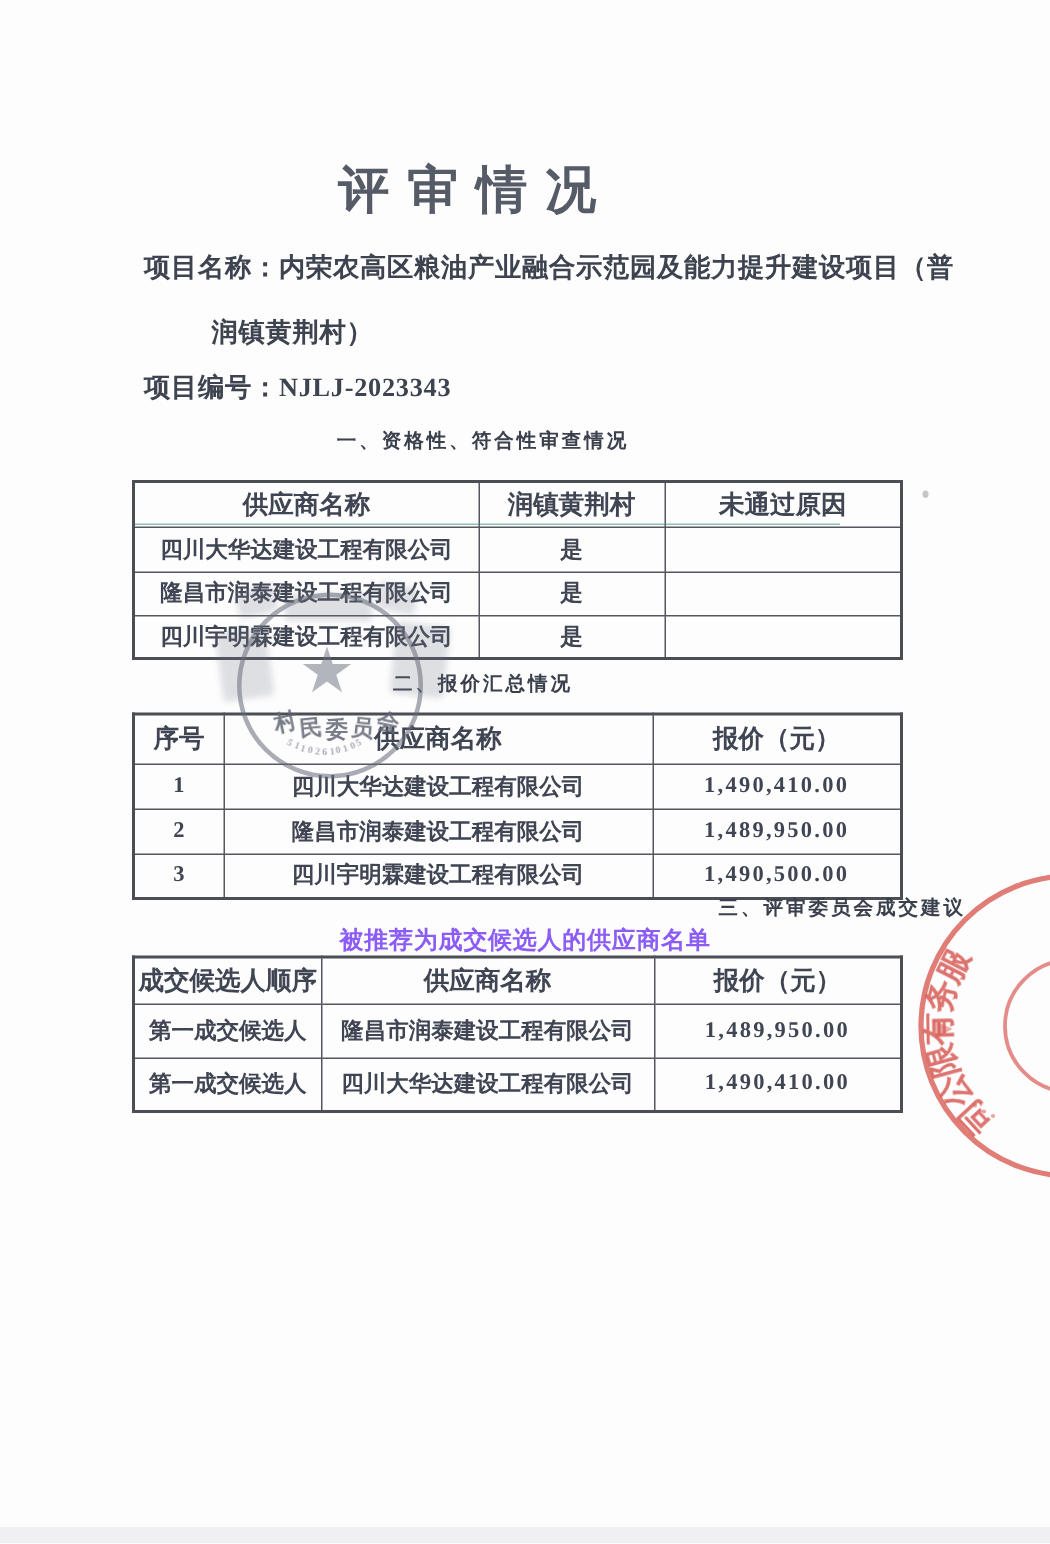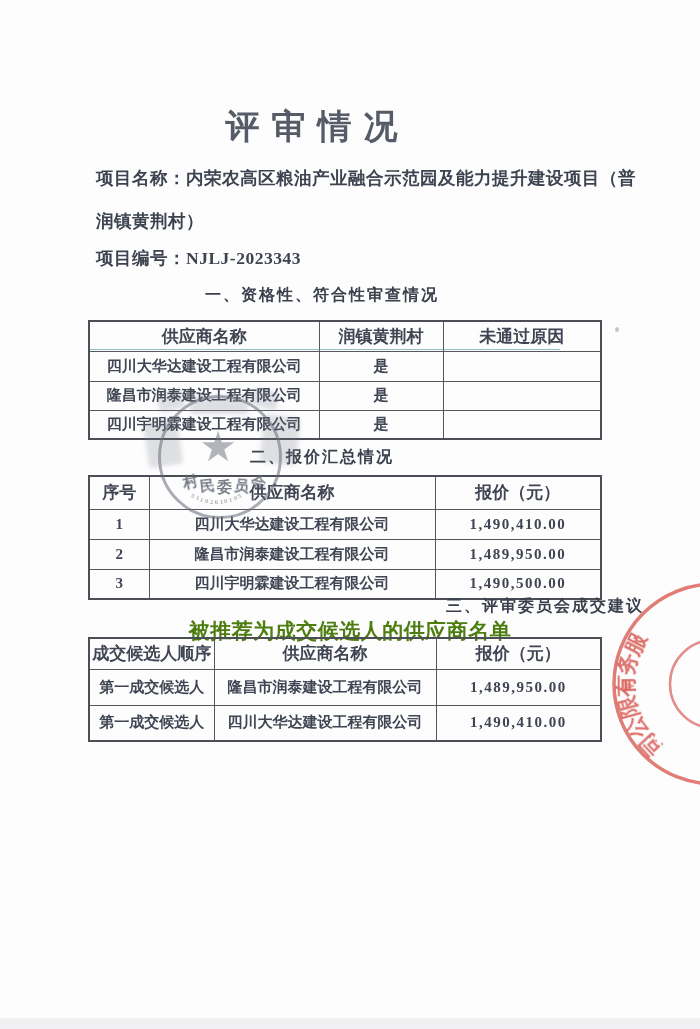--- a/index.html
+++ b/index.html
@@ -11,26 +11,26 @@
   .abs{position:absolute;}
   .doc-title{
     top:104px;left:0;width:635px;text-align:center;
     font-size:34px;font-weight:bold;letter-spacing:12px;color:#565c67;
   }
   .info-line{
     left:96px;font-size:17.5px;font-weight:bold;letter-spacing:.5px;
     white-space:nowrap;color:#3d4450;
   }
   .sec-heading{
-    left:0;width:644px;text-align:center;font-size:16px;font-weight:bold;
+    left:0;width:644px;text-align:center;font-size:13px;font-weight:bold;
     letter-spacing:2px;color:#3a404c;white-space:nowrap;
   }
   .sec-subheading{
-    left:0;width:700px;text-align:center;font-size:21px;font-weight:bold;
-    letter-spacing:.5px;color:#4d7c0f;white-space:nowrap;
+    left:0;width:700px;text-align:center;font-size:16px;font-weight:bold;
+    letter-spacing:.5px;color:#8b5cf6;white-space:nowrap;
   }
   table.doc{
     border-collapse:collapse;table-layout:fixed;position:absolute;
     left:88px;width:512px;background:transparent;
   }
   table.doc th,table.doc td{
     border:1.6px solid #54575d;text-align:center;vertical-align:middle;
     font-weight:bold;color:#3f4552;padding:0 2px;overflow:hidden;
   }
   table.doc{border:2px solid #4b4e54;}
@@ -78,21 +78,21 @@
   }
   .speck{left:615px;top:327px;width:4px;height:5px;border-radius:50%;background:rgba(90,95,105,.35);}
   .bottom-strip{left:0;top:1018px;width:700px;height:11px;background:#f0f0f2;}
   svg.overlay{position:absolute;left:0;top:0;pointer-events:none;}
 </style>
 </head>
 <body>
 
 <div class="abs doc-title">评审情况</div>
 <div class="abs info-line" style="top:166px;">项目名称：内荣农高区粮油产业融合示范园及能力提升建设项目（普</div>
-<div class="abs info-line" style="top:209px;">润镇黄荆村）</div>
+<div class="abs info-line" style="top:209px;margin-left:45px;">润镇黄荆村）</div>
 <div class="abs info-line" style="top:246px;">项目编号：NJLJ-2023343</div>
 
 <div class="abs sec-heading" style="top:285px;">一、资格性、符合性审查情况</div>
 <table class="doc" id="t1">
   <colgroup>
       <col>
       <col>
       <col>
     </colgroup>
   <thead>

